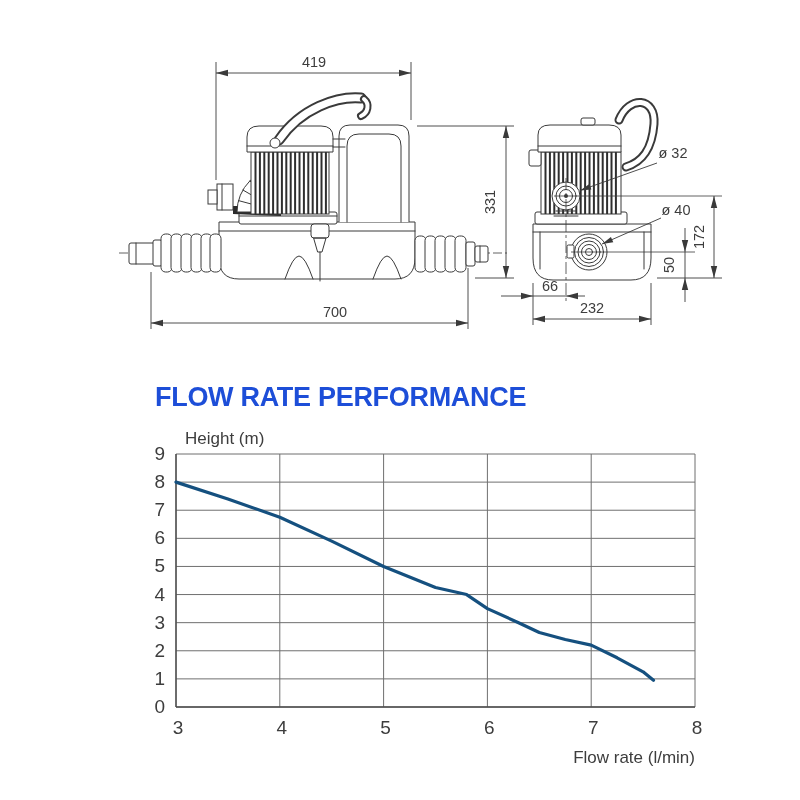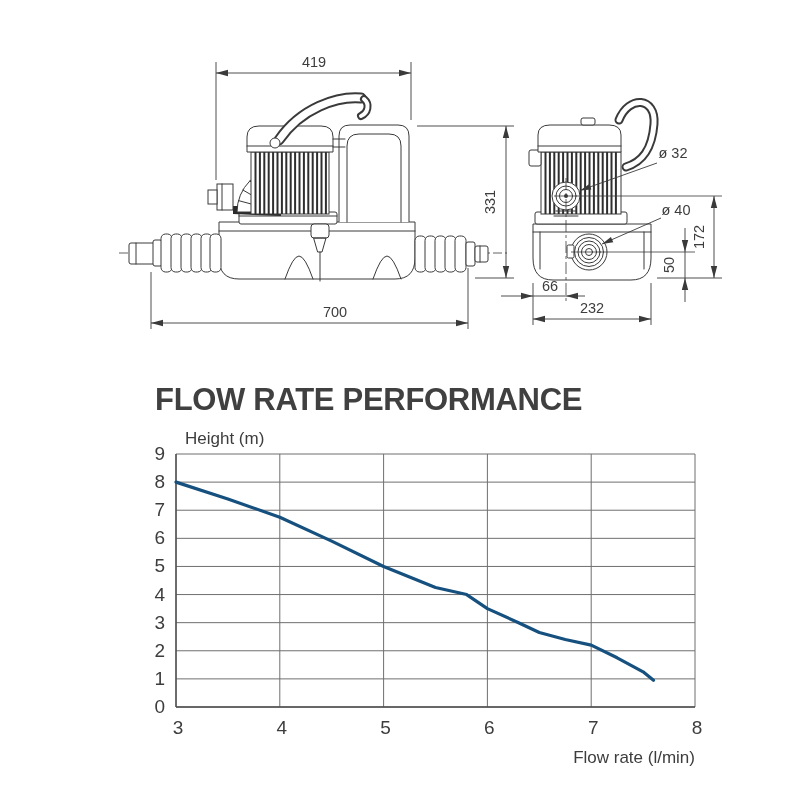--- a/index.html
+++ b/index.html
@@ -1,20 +1,20 @@
 <!DOCTYPE html>
 <html><head>
 <meta charset="utf-8">
 <style>
   html,body{margin:0;padding:0;background:#ffffff;}
   #page{position:relative;width:800px;height:800px;background:#ffffff;overflow:hidden;
         font-family:"Liberation Sans",sans-serif;margin-left:23px;}
   .abs{position:absolute;}
-  #section-title{left:132px;top:382px;font-size:31px;font-weight:700;letter-spacing:-0.3px;
-                 color:#404040;}
+  #section-title{left:132px;top:382px;font-size:27px;font-weight:700;letter-spacing:-0.3px;
+                 color:#1d4ed8;}
   
   .ln{stroke:#3a3a3a;stroke-width:1;fill:none;stroke-linecap:round;}
   .lnf{stroke:#3a3a3a;stroke-width:1;fill:#ffffff;}
   .thin{stroke:#3a3a3a;stroke-width:0.8;fill:none;}
   .dim{stroke:#3a3a3a;stroke-width:0.9;fill:none;}
   .arr{fill:#3a3a3a;stroke:none;}
   .dark{fill:#2b2b2b;stroke:none;}
   .dimtxt{font-family:"Liberation Sans",sans-serif;font-size:14.5px;fill:#3d3d3d;}
   .axis-num{font-family:"Liberation Sans",sans-serif;font-size:19px;fill:#3d3d3d;}
   .axis-label{font-family:"Liberation Sans",sans-serif;font-size:17px;fill:#3d3d3d;}

